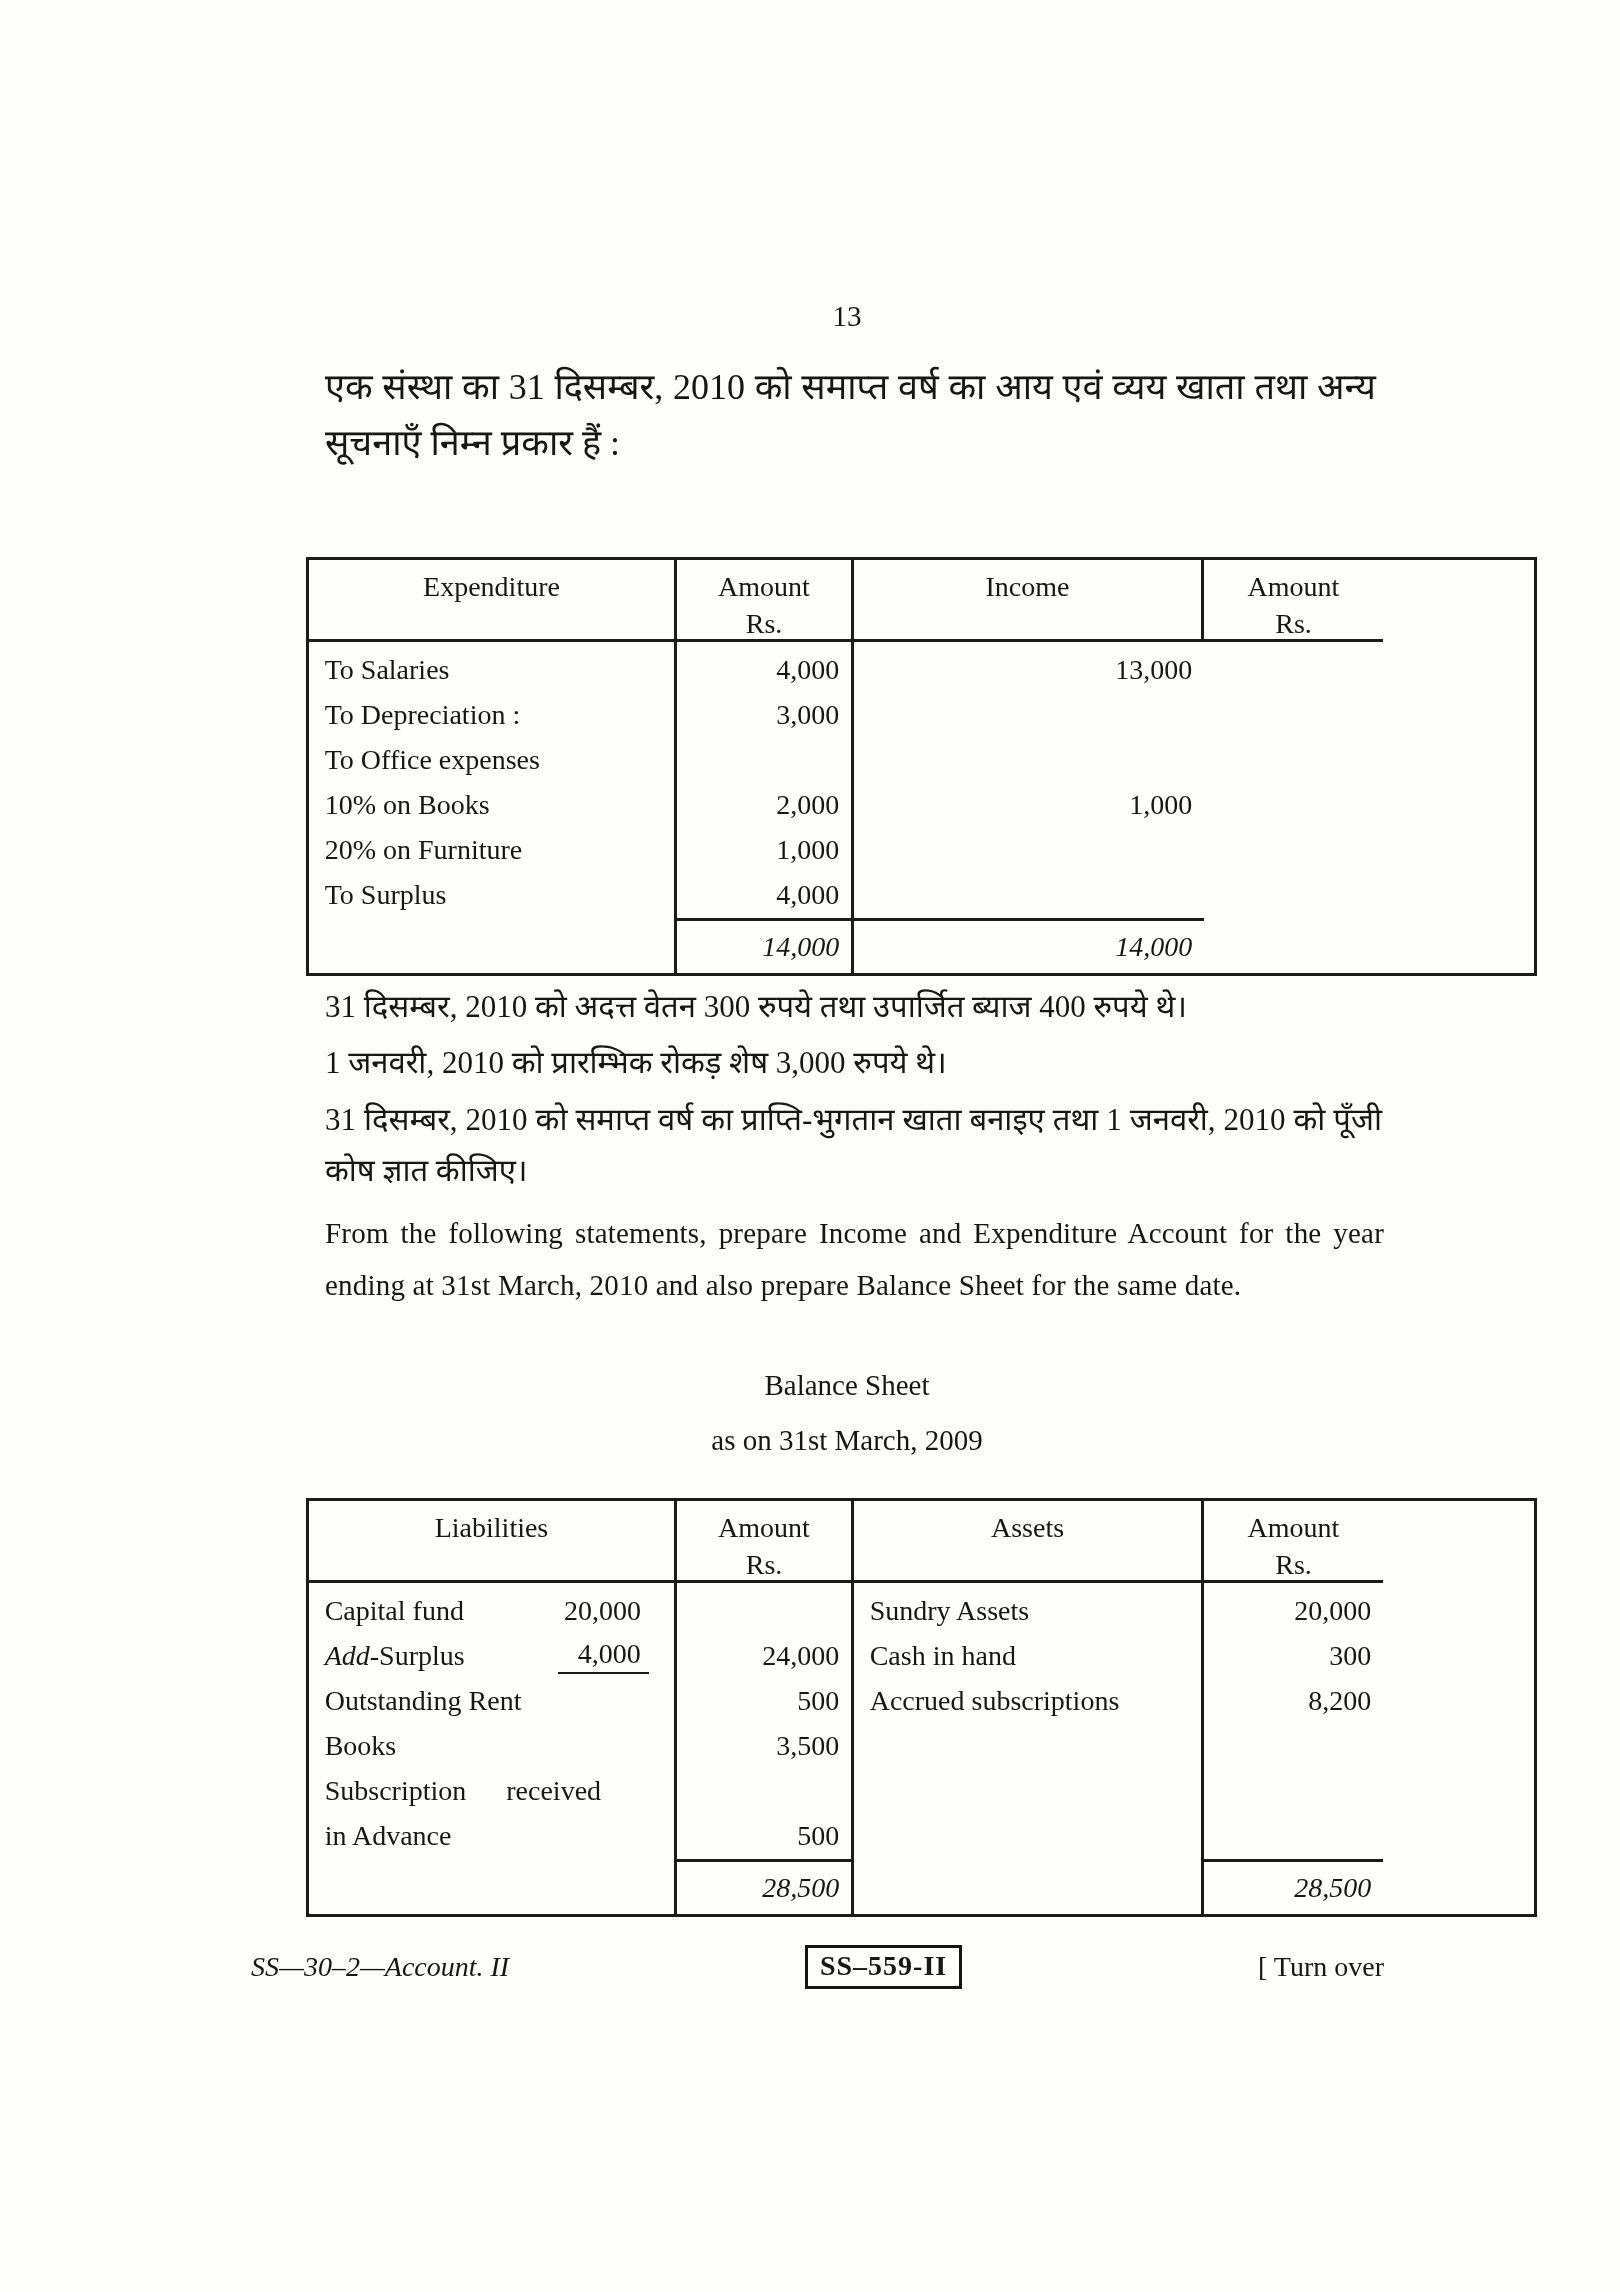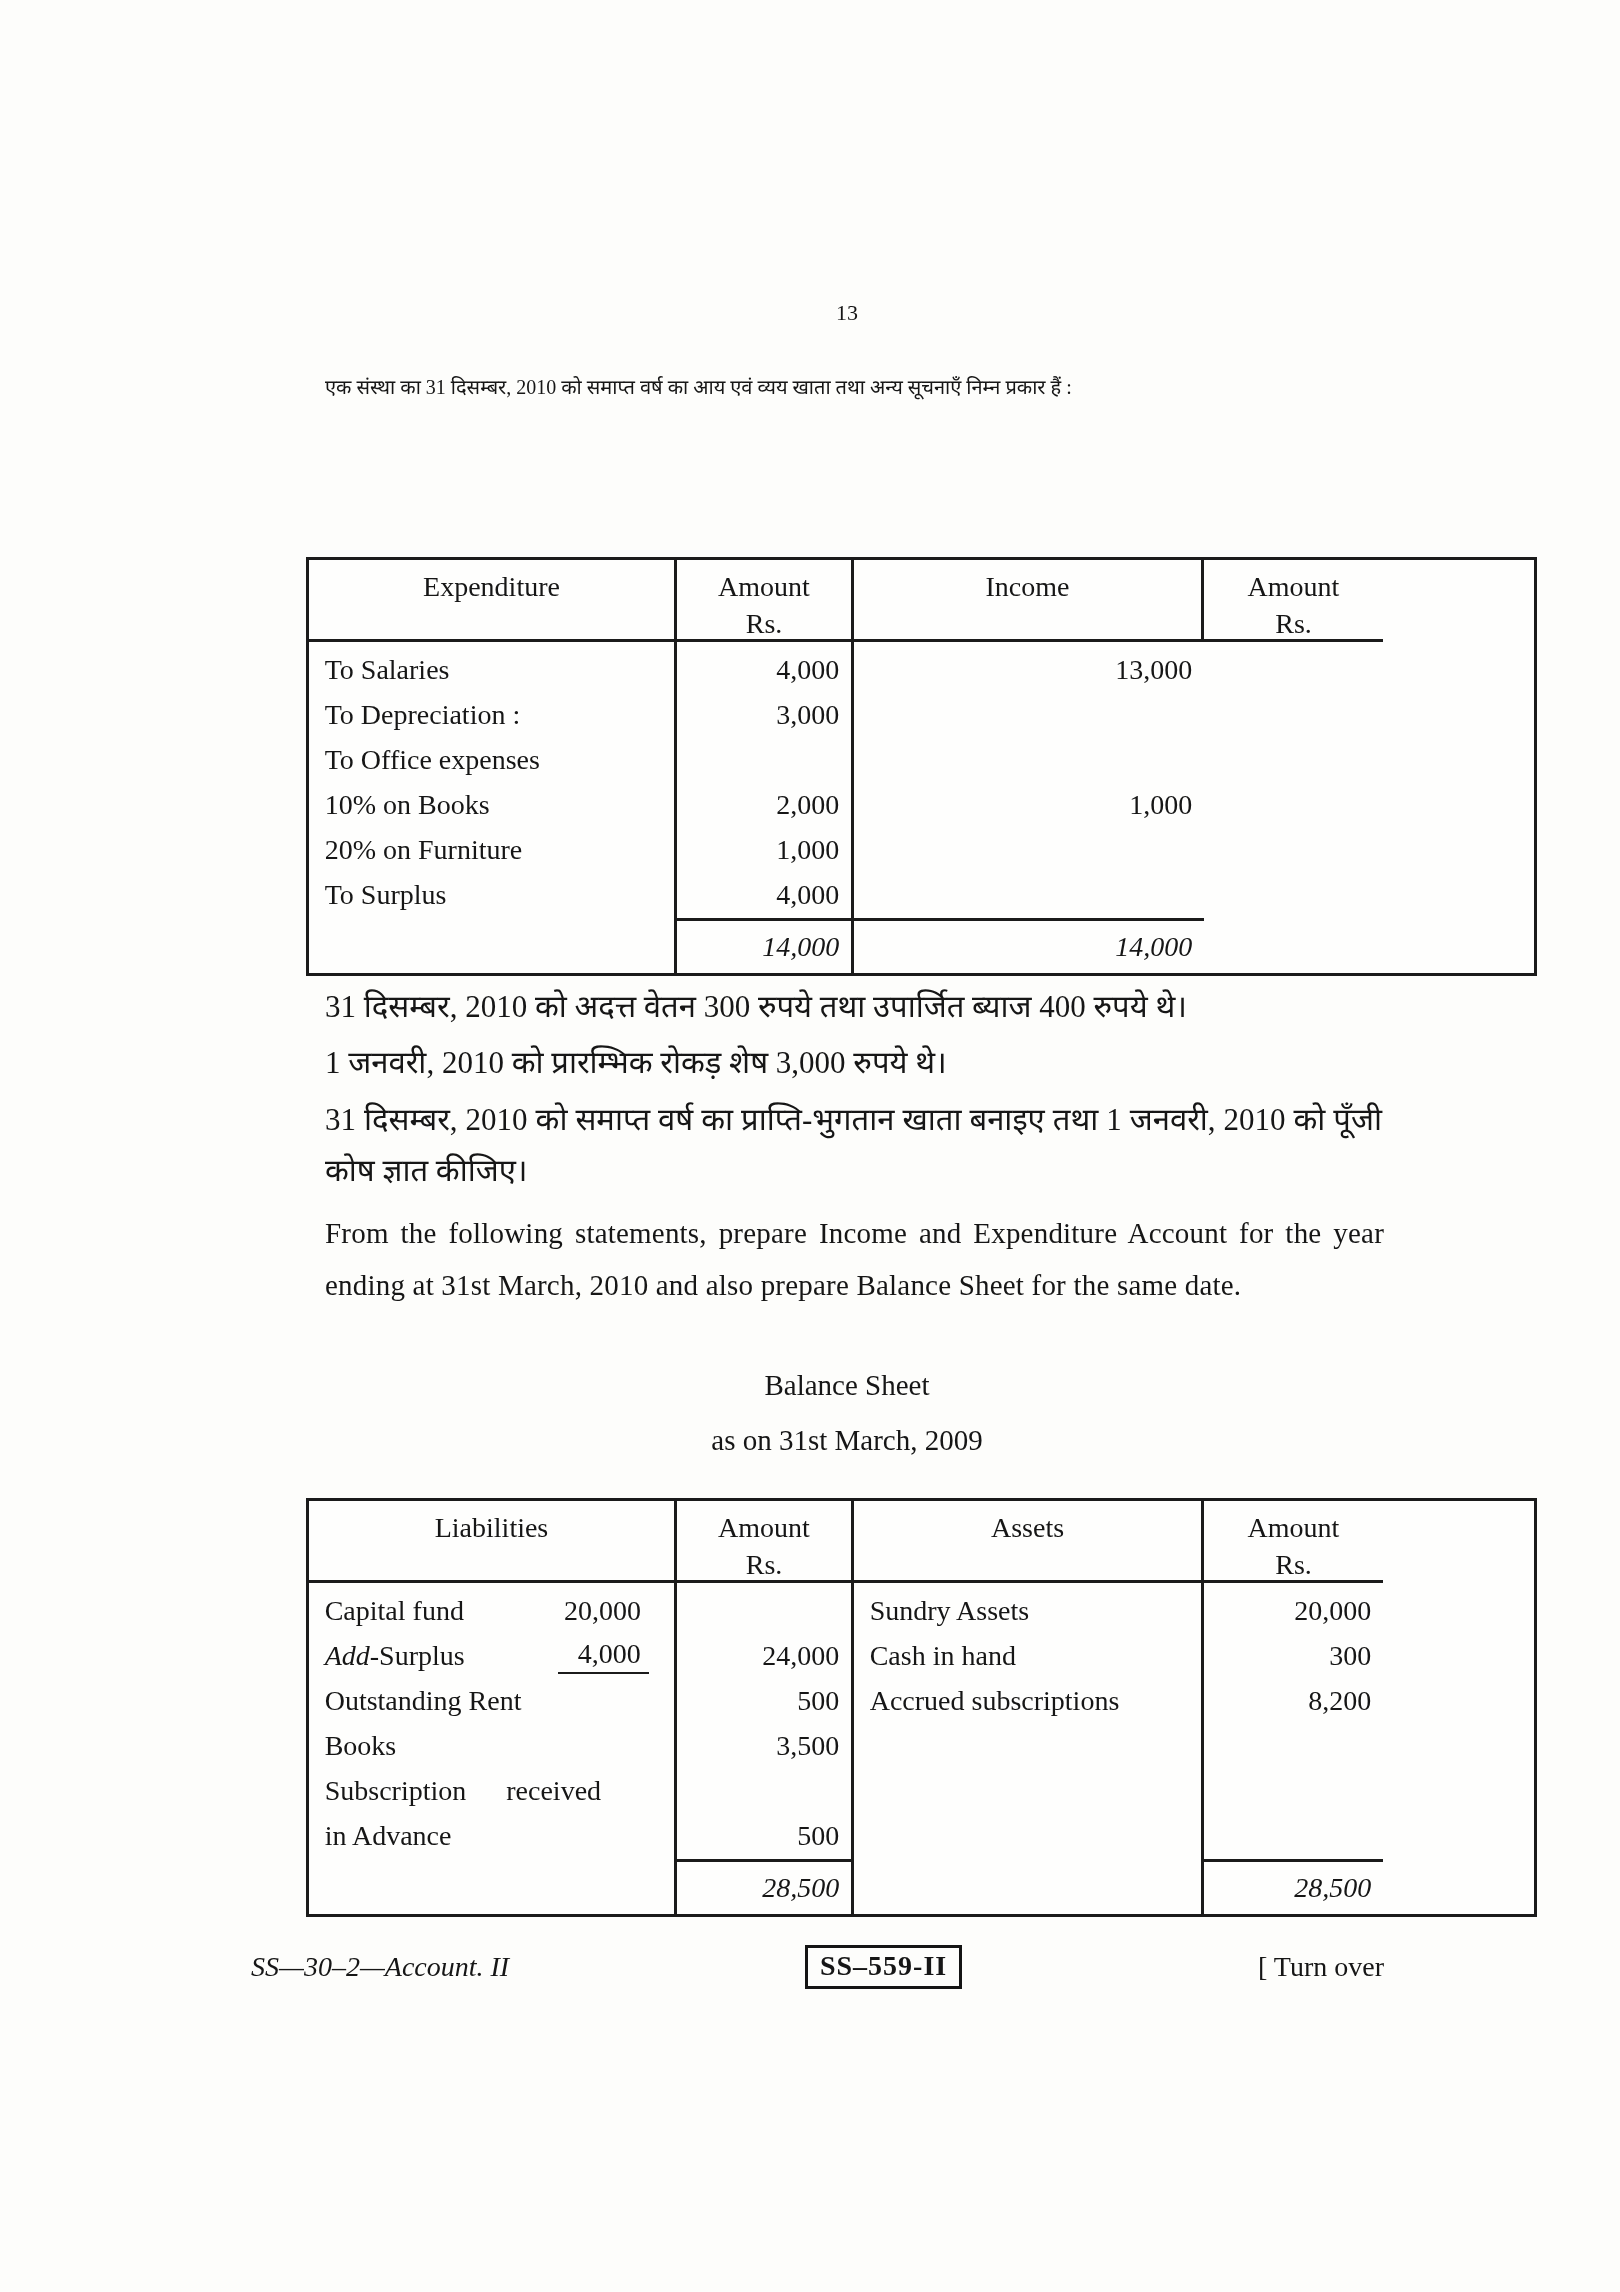--- a/index.html
+++ b/index.html
@@ -9,22 +9,22 @@
     margin:0 auto;
     background:#fdfdfb;
     color:#161616;
     font-family:"Liberation Serif","DejaVu Serif",serif;
     overflow:hidden;
   }
   .abs{position:absolute;}
   .center{text-align:center;}
   .justify{text-align:justify;text-align-last:left;}
 
-  .page-number{top:300px;left:306px;width:1082px;font-size:22px;}
-  .intro{top:359px;left:325px;width:1051px;font-size:20px;line-height:56px;}
+  .page-number{top:300px;left:306px;width:1082px;font-size:29px;}
+  .intro{top:359px;left:325px;width:1051px;font-size:36px;line-height:56px;}
   .acct-title{top:467px;left:306px;width:1082px;font-size:29px;line-height:40px;}
 
   
   .acct-table{
     left:306px;width:1231px;
     border:3.9px solid #1b1b1b;
     box-sizing:border-box;
     display:grid;
     grid-template-columns:368px 177px 350px 179px;
     font-size:28px;

